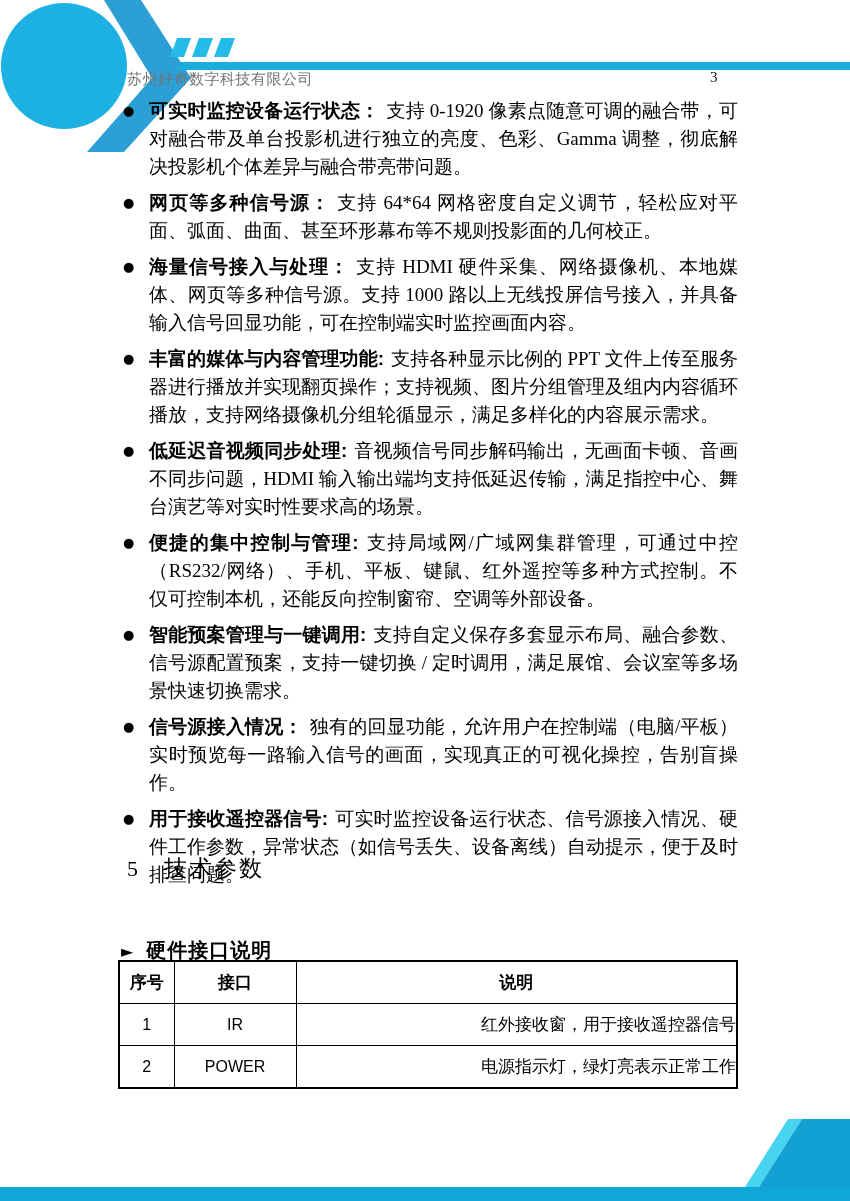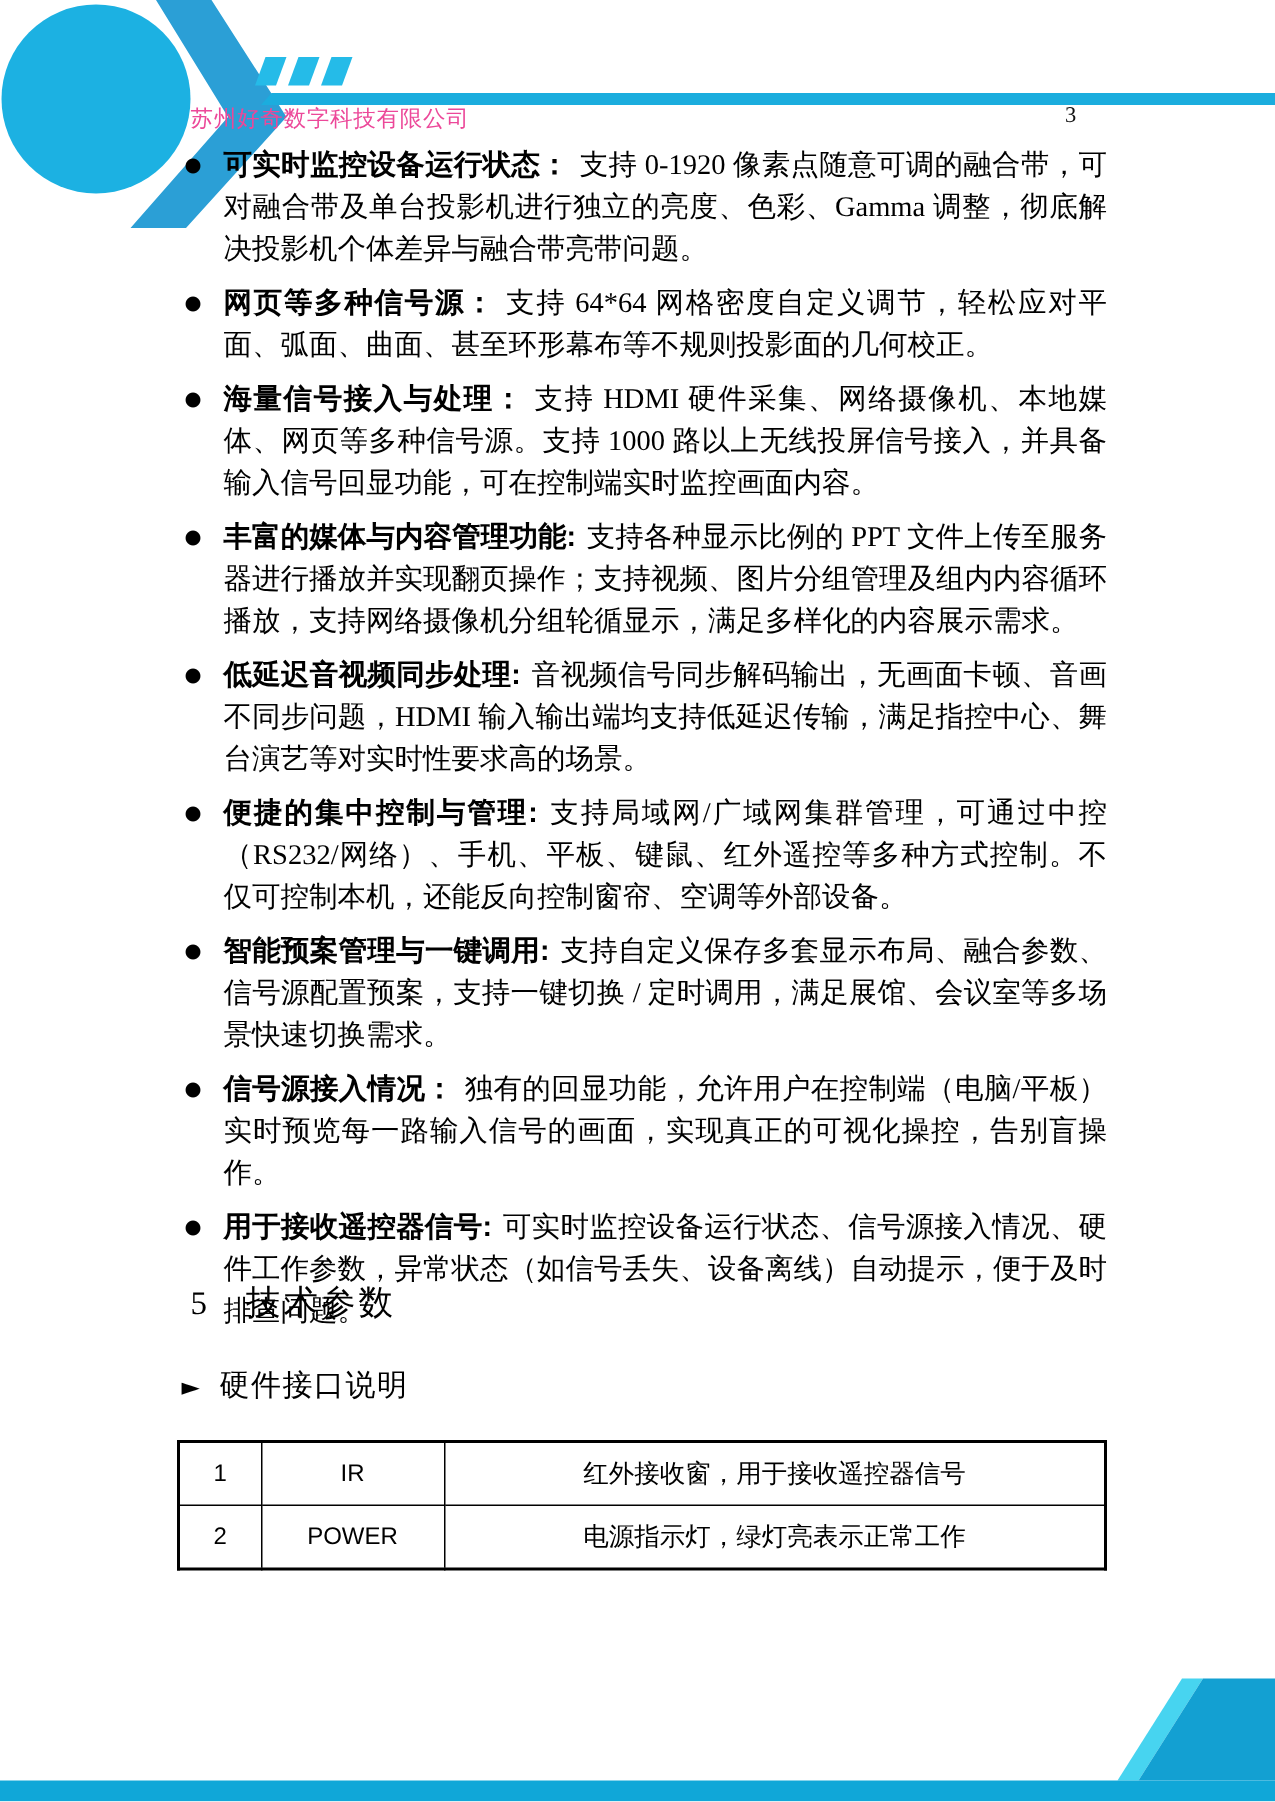--- a/index.html
+++ b/index.html
@@ -7,21 +7,21 @@
     position:relative;width:850px;height:1201px;margin:0 auto;
     background:#ffffff;overflow:hidden;
     font-family:"Liberation Serif","DejaVu Serif",serif;color:#000;
   }
   
   .deco{position:absolute;left:0;pointer-events:none;}
   .deco.top{top:0;}
   .deco.bottom{top:1101px;}
   .company{
     position:absolute;left:127px;top:70px;font-size:15px;letter-spacing:.5px;
-    color:#ec4899;
+    color:#737373;
   }
   .pagenum{position:absolute;left:710px;top:69px;font-size:15px;color:#111;}
   
   .bullets{position:absolute;left:118px;top:97px;width:620px;}
   .bullet{
     position:relative;padding-left:31px;margin:0 0 8px 0;
     font-size:19px;line-height:28px;text-align:justify;
   }
   .bullet .dot{
     position:absolute;left:5px;top:0;font-size:13px;line-height:28px;
@@ -35,23 +35,23 @@
   .section-heading{
     position:absolute;left:127px;top:853px;
     font-size:23px;line-height:30px;
   }
   .section-heading .num{font-size:22px;margin-right:14px;}
   .section-heading .ttl{
     font-family:"Liberation Sans","DejaVu Sans",sans-serif;
     font-weight:500;letter-spacing:2px;padding-left:12px;
   }
   .subsection-heading{
-    position:absolute;left:121px;top:910px;
+    position:absolute;left:121px;top:936px;
     font-family:"Liberation Sans","DejaVu Sans",sans-serif;
-    font-size:20px;line-height:28px;font-weight:400;letter-spacing:1px;
+    font-size:20px;line-height:28px;font-weight:700;letter-spacing:1px;
   }
   .subsection-heading .marker{
     font-size:16px;margin-right:13px;letter-spacing:0;
     font-family:"DejaVu Sans",sans-serif;
   }
   
   .table-clip{
     position:absolute;left:118px;top:960px;width:622px;height:130px;
     overflow:hidden;
   }
@@ -63,21 +63,21 @@
     border:1px solid #000;height:41px;padding:0;vertical-align:middle;
   }
   table.hw th{
     font-family:"Liberation Sans","DejaVu Sans",sans-serif;
     font-size:17px;font-weight:700;text-align:center;
   }
   td.c-num,td.c-if{
     font-family:"Liberation Sans","DejaVu Sans",sans-serif;
     font-size:16px;text-align:center;
   }
-  td.c-desc{font-size:17px;text-align:center;padding-left:14px;}
+  td.c-desc{font-size:17px;text-align:right;padding-left:14px;}
 </style>
 </head>
 <body>
 
 <div class="page">
 
   <svg class="deco top" width="850" height="160" viewBox="0 0 850 160" aria-hidden="true">
     <circle cx="64" cy="66" r="63" fill="#1cb1e2"></circle>
     <polygon points="104,0 141,0 191,78 124,152 87,152 152,78" fill="#2b9fd6"></polygon>
     <polygon points="177,38 191,38 184,57 170,57" fill="#25bbe8"></polygon>
@@ -128,20 +128,25 @@
   </div>
 
   <div class="table-clip">
     <table class="hw">
       <colgroup>
           <col style="width:55px">
           <col style="width:122px">
           <col style="width:441px">
         </colgroup>
       <tbody>
+          <tr>
+        <th>序号</th>
+        <th>接口</th>
+        <th>说明</th>
+      </tr>
       <tr>
         <td class="c-num">1</td>
         <td class="c-if">IR</td>
         <td class="c-desc">红外接收窗，用于接收遥控器信号</td>
       </tr>
       <tr>
         <td class="c-num">2</td>
         <td class="c-if">POWER</td>
         <td class="c-desc">电源指示灯，绿灯亮表示正常工作</td>
       </tr>

